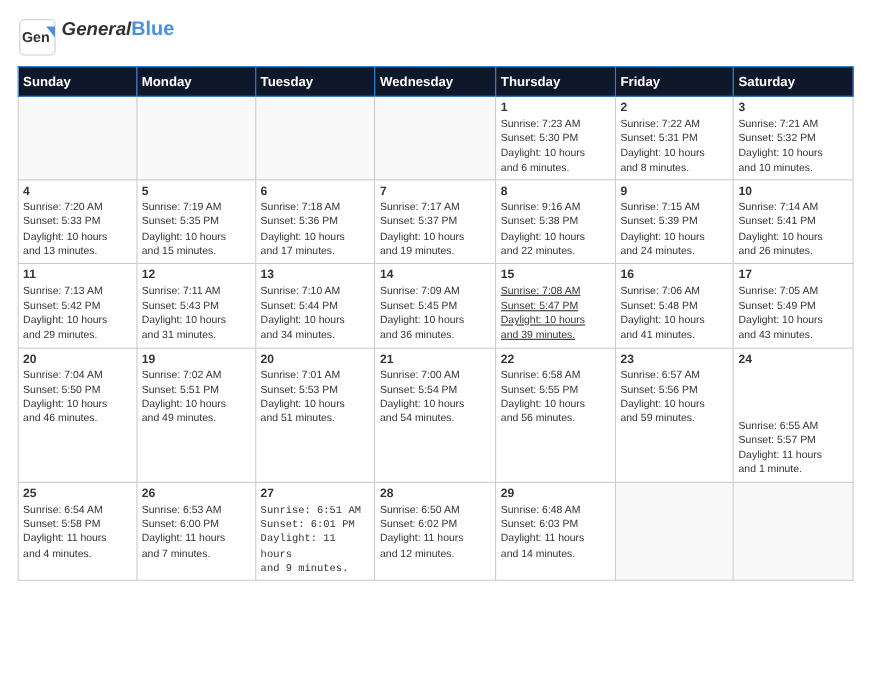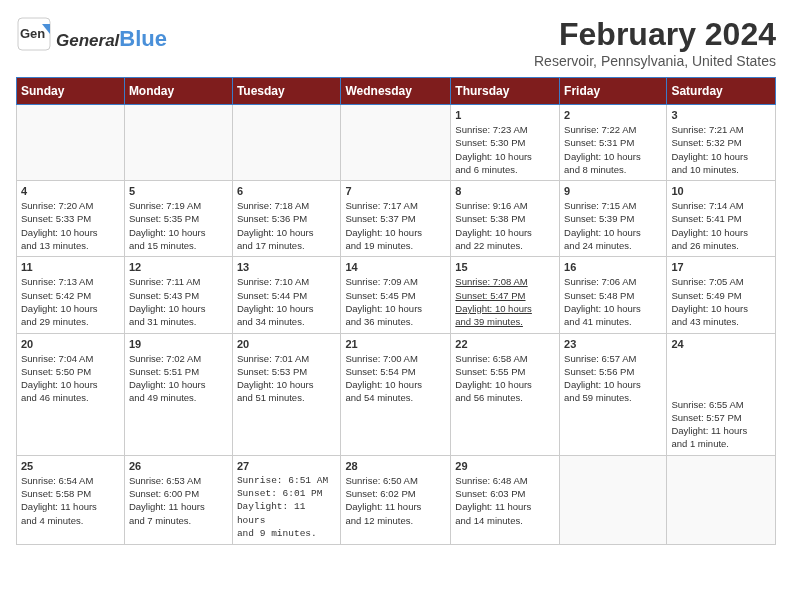--- a/index.html
+++ b/index.html
@@ -31,21 +31,21 @@
     }
     .location {
       font-size: 14px;
       color: #555;
     }
     .calendar {
       width: 100%;
       border-collapse: collapse;
     }
     .calendar th {
-      background-color: #7f1d1d;
+      background-color: #0f172a;
       color: #fff;
       font-size: 12px;
       font-weight: bold;
       padding: 6px 4px;
       text-align: left;
       border: 1px solid #3a7bc8;
     }
     .calendar td {
       border: 1px solid #ccc;
       vertical-align: top;
@@ -63,43 +63,39 @@
     .day-info {
       font-size: 9.5px;
       line-height: 1.4;
       color: #333;
     }
     .empty-cell {
       background: #f9f9f9;
     }
     .logo-wrapper {
       display: flex;
-      align-items: flex-end;
+      align-items: flex-start;
       gap: 4px;
     }
   </style>
 </head>
 <body>
 
 <div class="header-section">
   <div class="logo">
     <div class="logo-wrapper">
       <svg width="36" height="36" viewBox="0 0 36 36">
         <rect x="2" y="2" width="32" height="32" rx="4" fill="#fff" stroke="#ccc" stroke-width="1"></rect>
         <text x="4" y="22" font-size="13" font-weight="bold" fill="#333" font-family="Arial">Gen</text>
         <polygon points="26,8 34,8 34,18" fill="#4a90d9"></polygon>
       </svg>
       <div>
-        <span style="font-size:17px;font-weight:bold;color:#333;font-style:italic;">General</span><span style="font-size:22px;font-weight:bold;color:#4a90d9;">Blue</span>
+        <span style="font-size:17px;font-weight:bold;color:#333;font-style:italic;">General</span><span style="font-size:18px;font-weight:bold;color:#4a90d9;">Blue</span>
       </div>
     </div>
-  </div>
-  <div class="title-section">
-    <div class="month-year">February 2024</div>
-    <div class="location">Reservoir, Pennsylvania, United States</div>
   </div>
 </div>
 
 <table class="calendar">
   <thead>
     <tr>
       <th>Sunday</th>
       <th>Monday</th>
       <th>Tuesday</th>
       <th>Wednesday</th>

